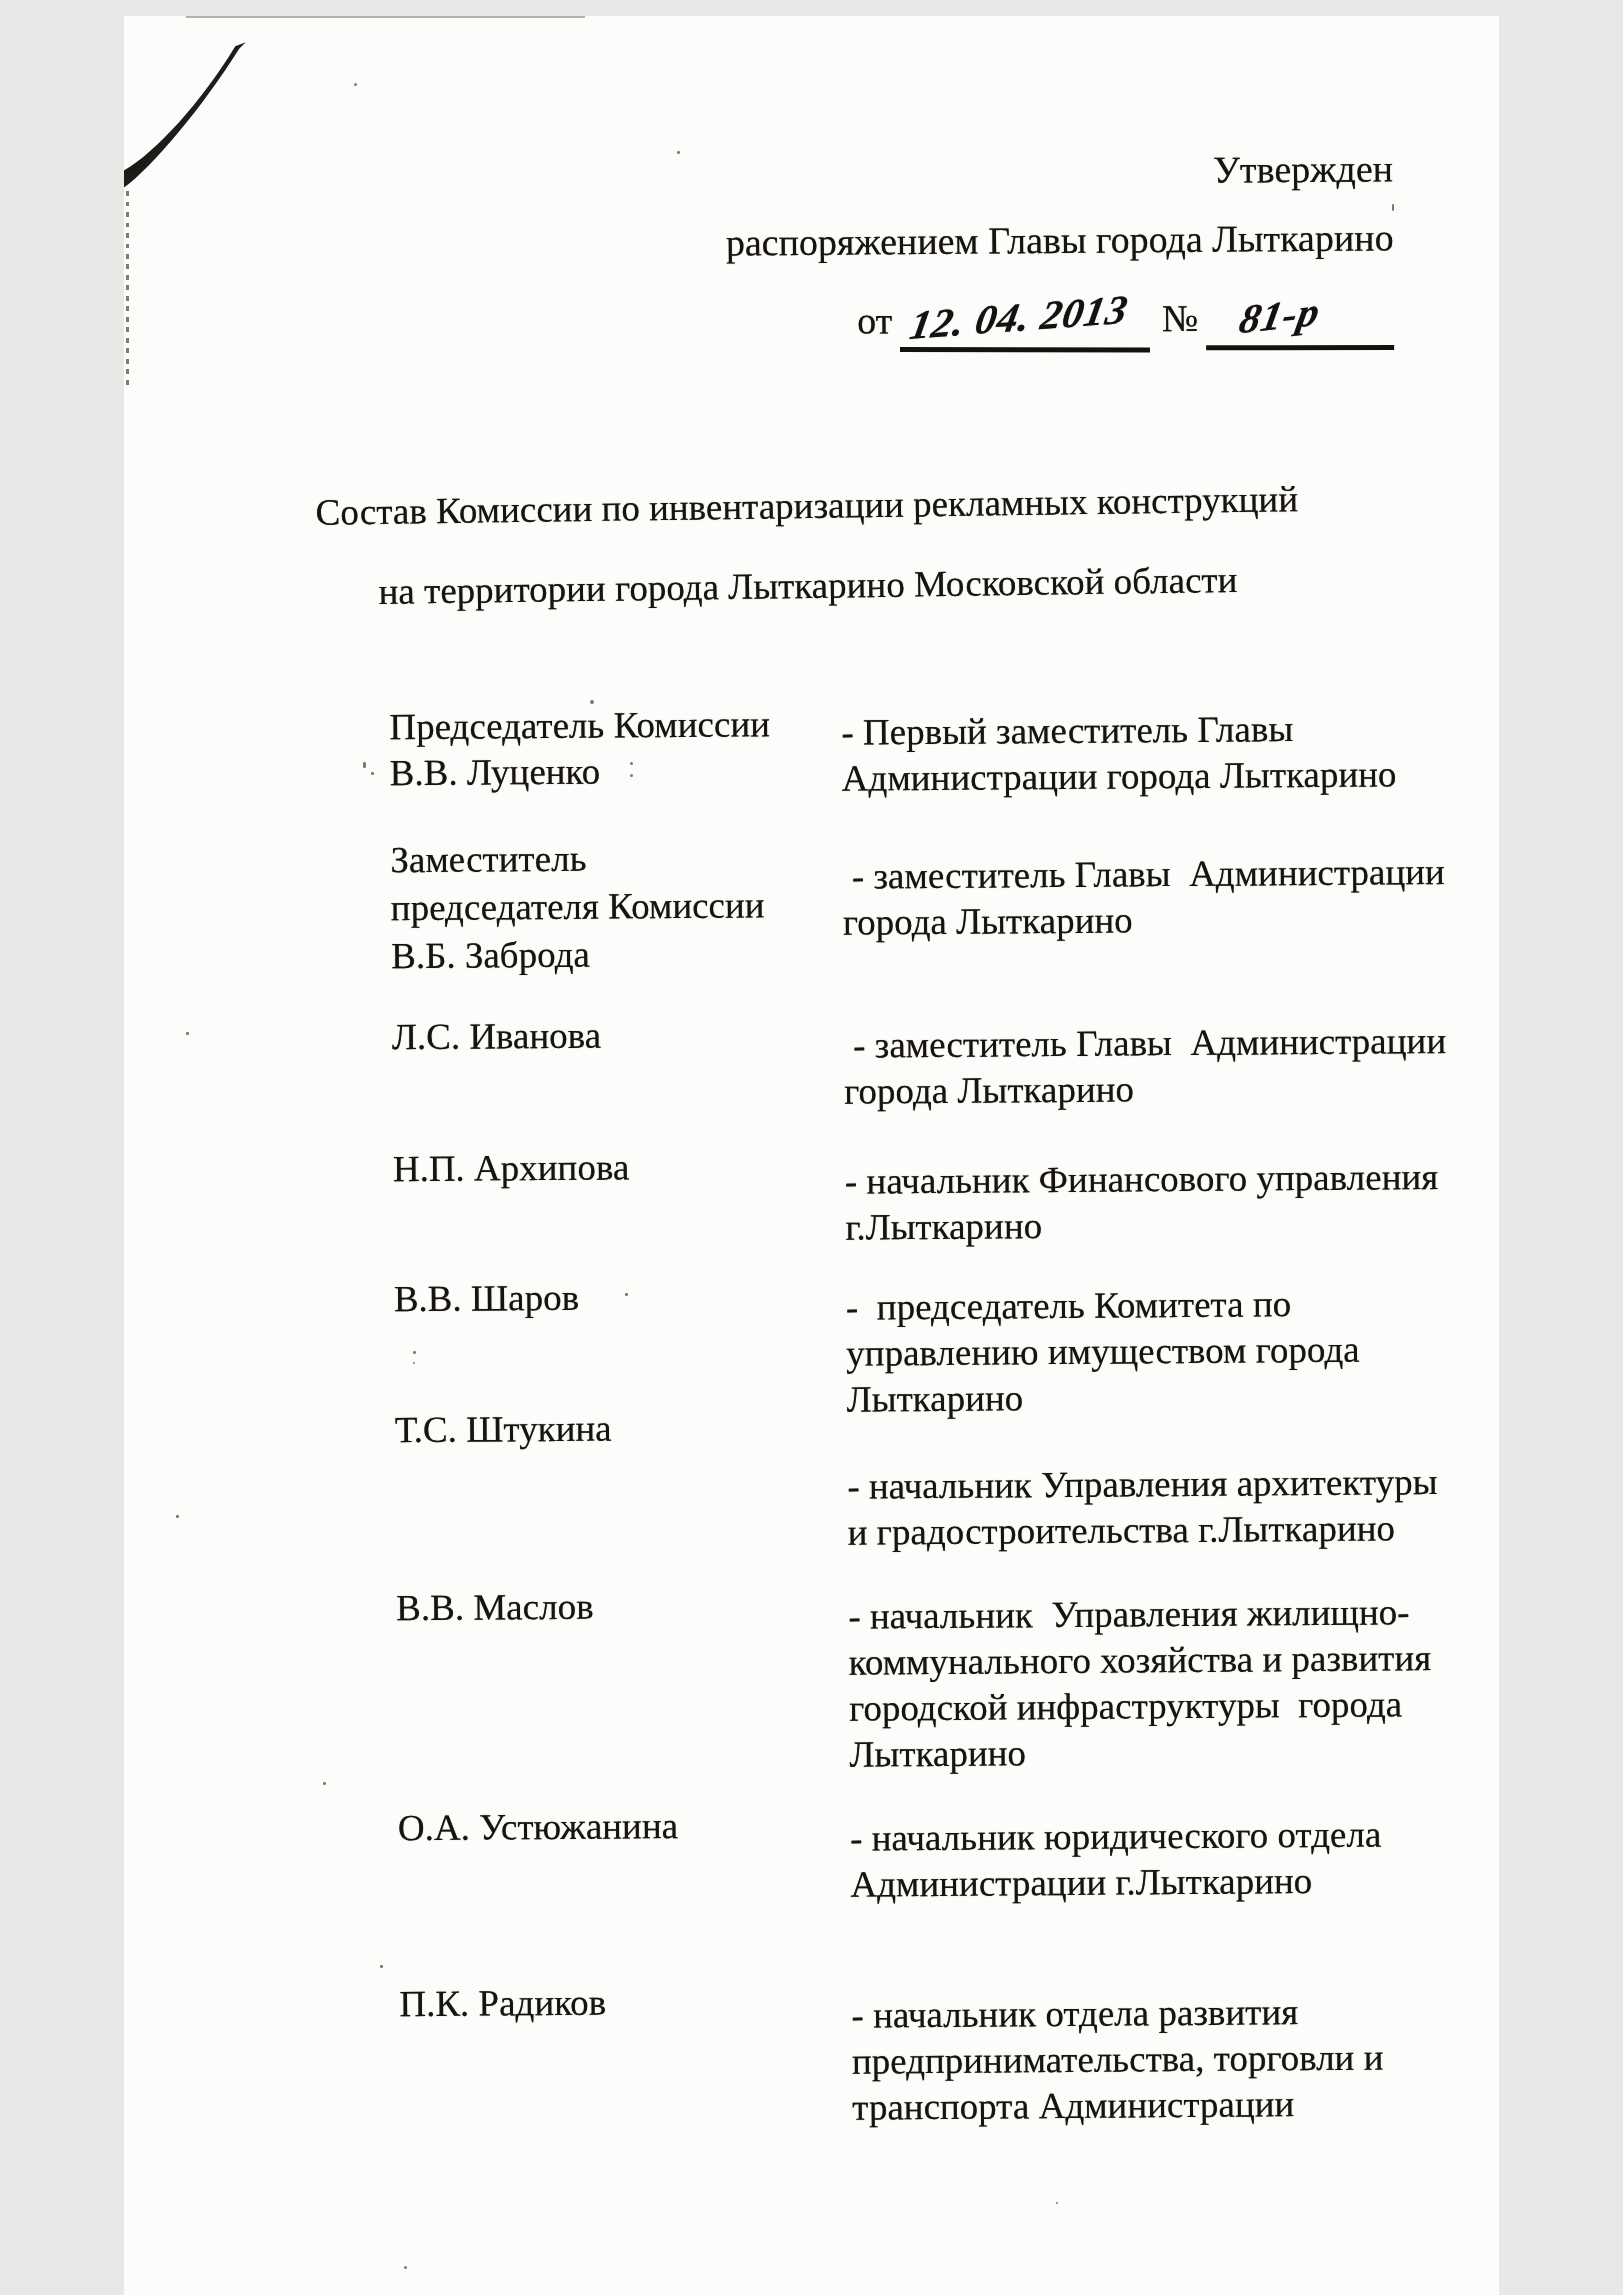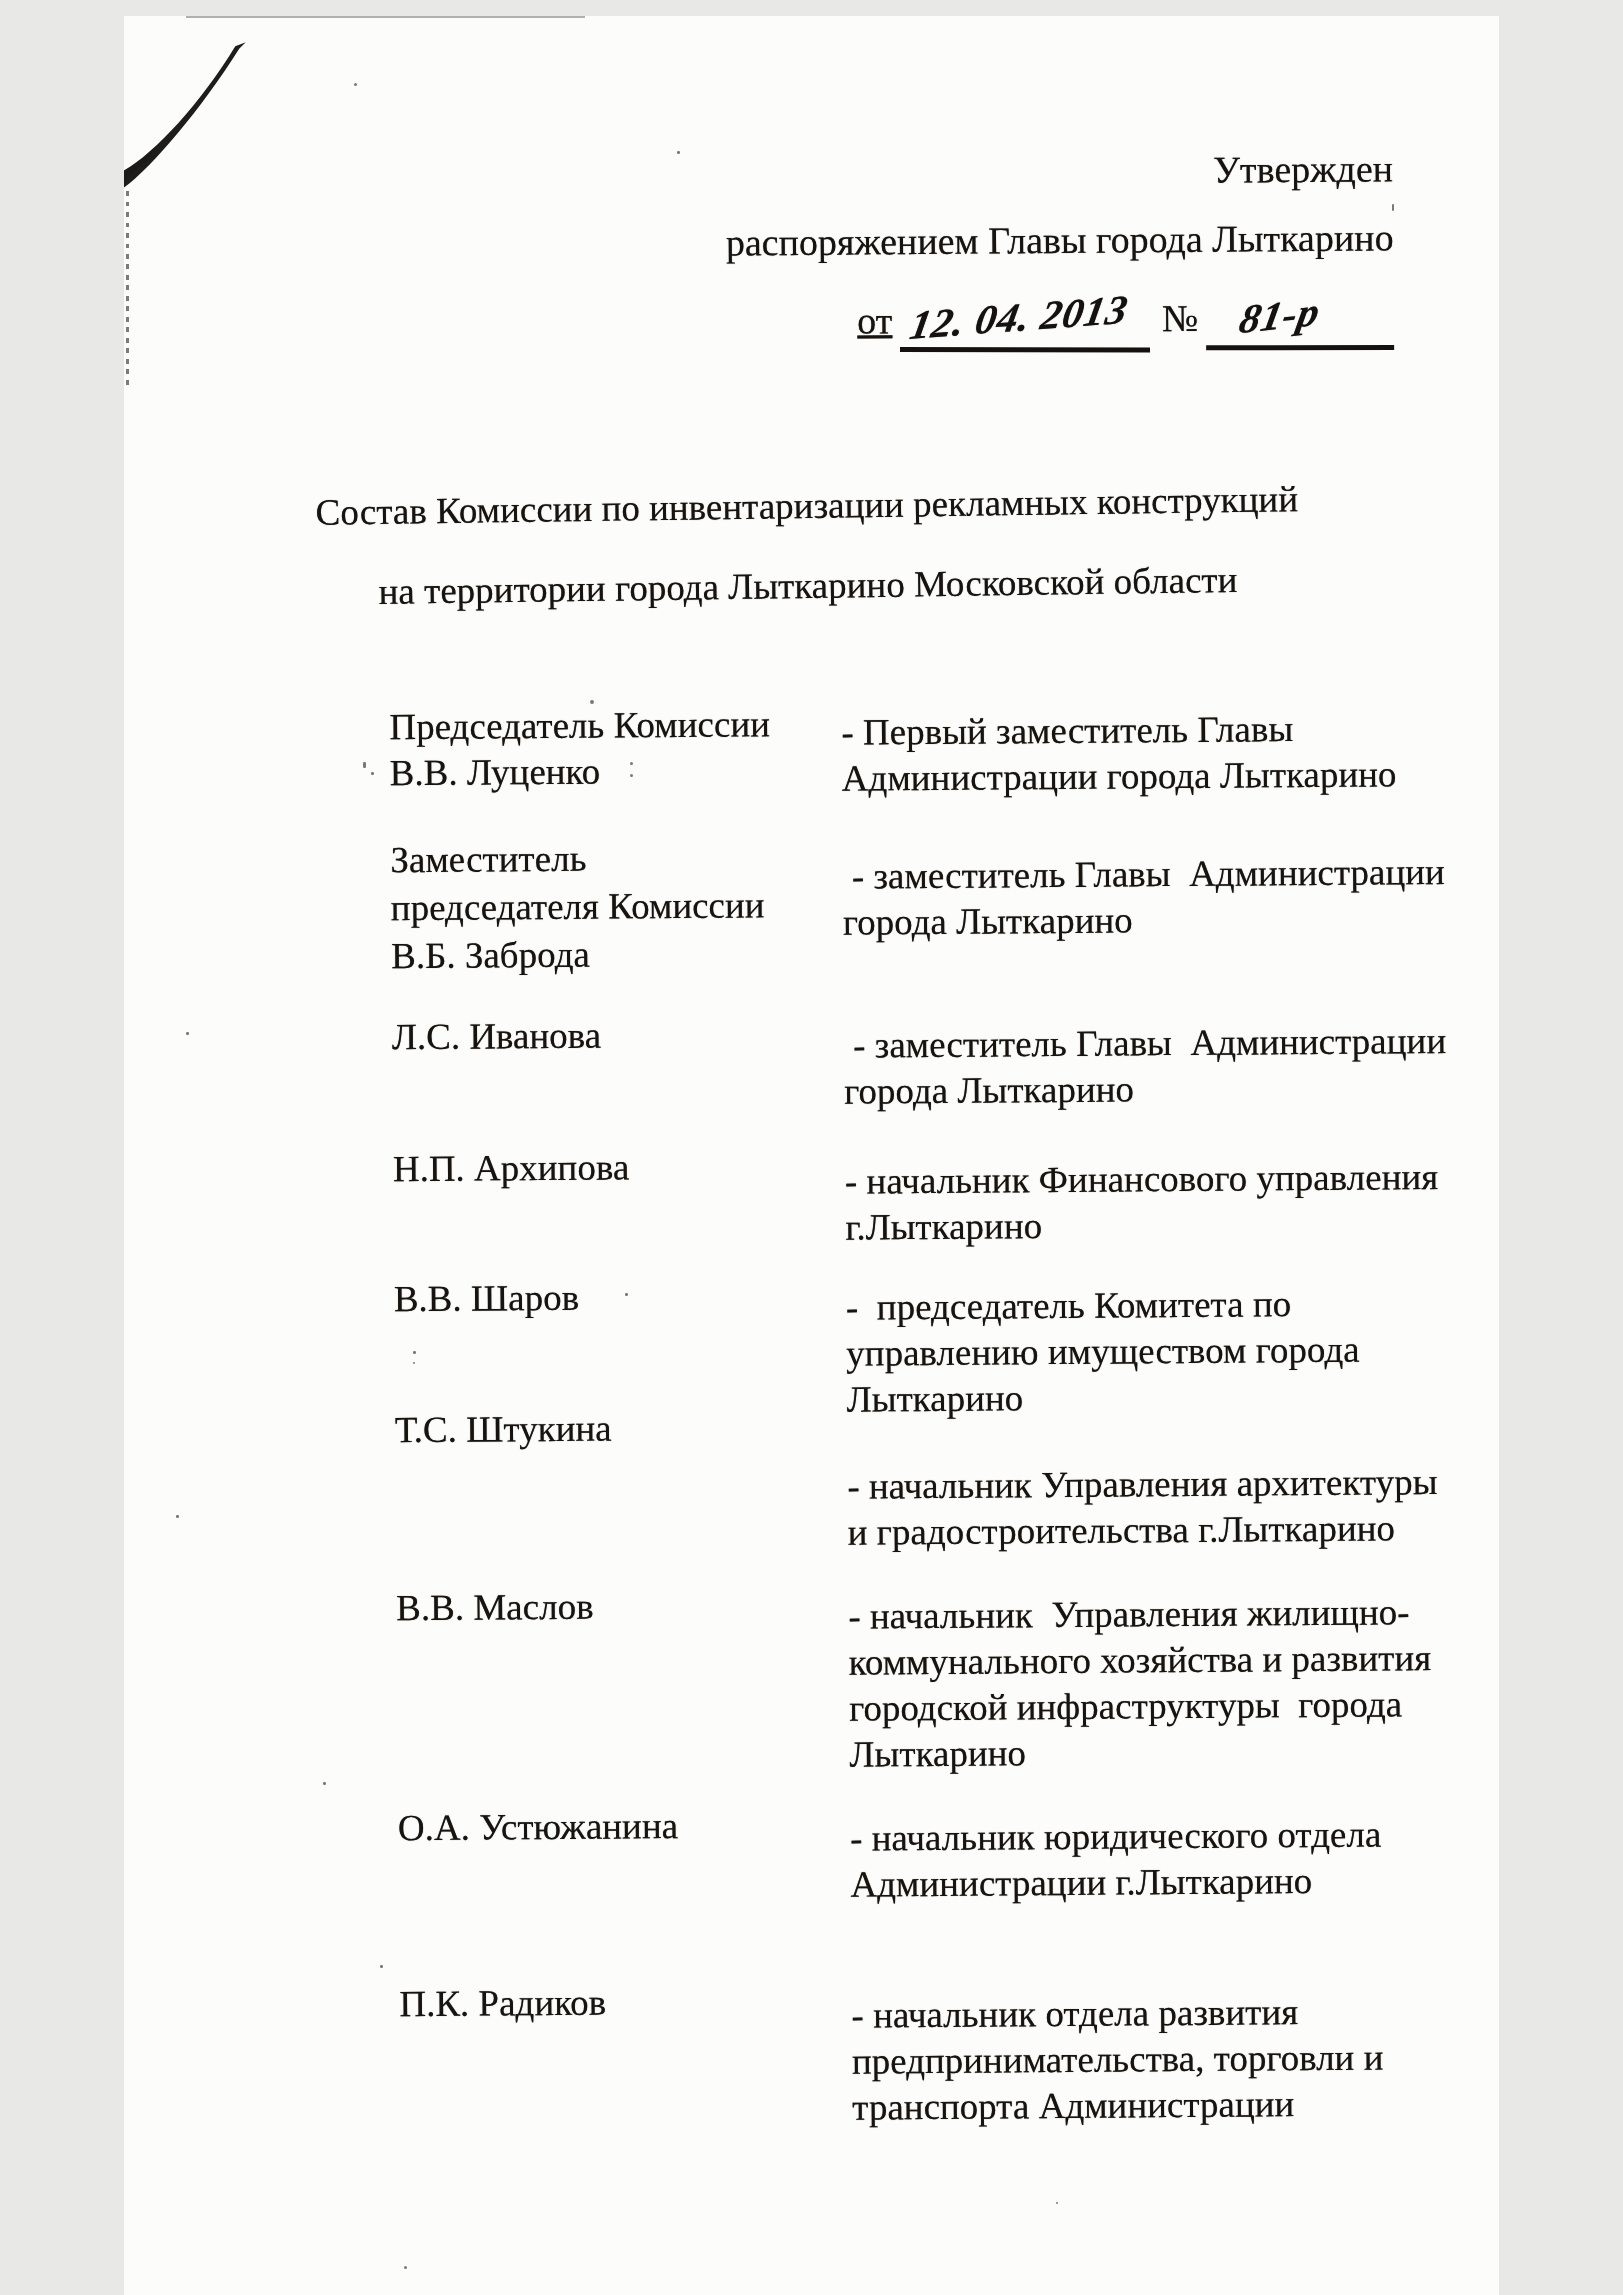--- a/index.html
+++ b/index.html
@@ -34,21 +34,21 @@
   .ot-line {
     position: absolute;
     top: 260px;
     right: 99px;
     display: flex;
     align-items: flex-end;
     gap: 7.9px;
     font-size: 38px;
     line-height: 42px;
   }
-  .ot-label { padding-bottom: 11.8px; text-decoration: underline; }
+  .ot-label { padding-bottom: 11.8px; }
   .no-label { padding-bottom: 11.8px; padding-left: 3.9px; }
   .hw-slot {
     position: relative;
     display: inline-block;
     border-bottom: 5.2px solid #14110e;
     height: 72px;
   }
   .slot-date { width: 250px; transform: rotate(0.6deg); }
   .slot-num  { width: 188px; transform: rotate(0.4deg); }
   .handwriting {

